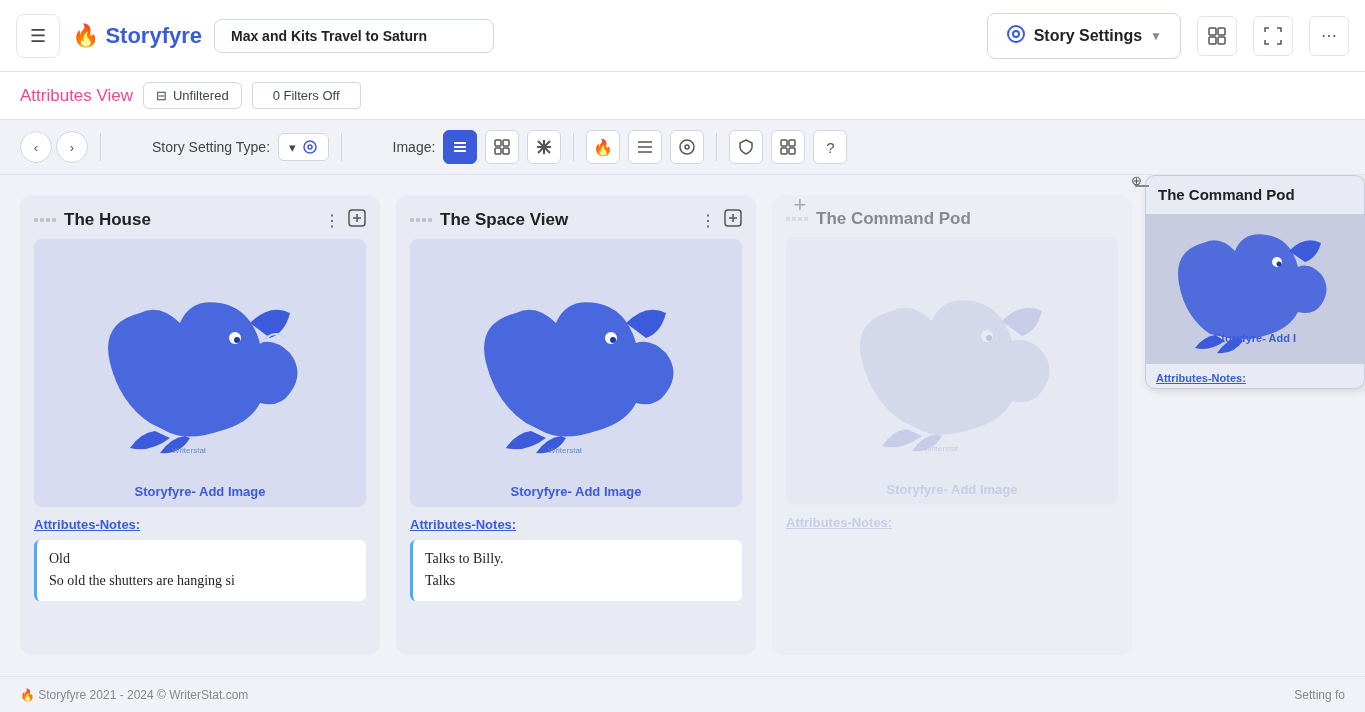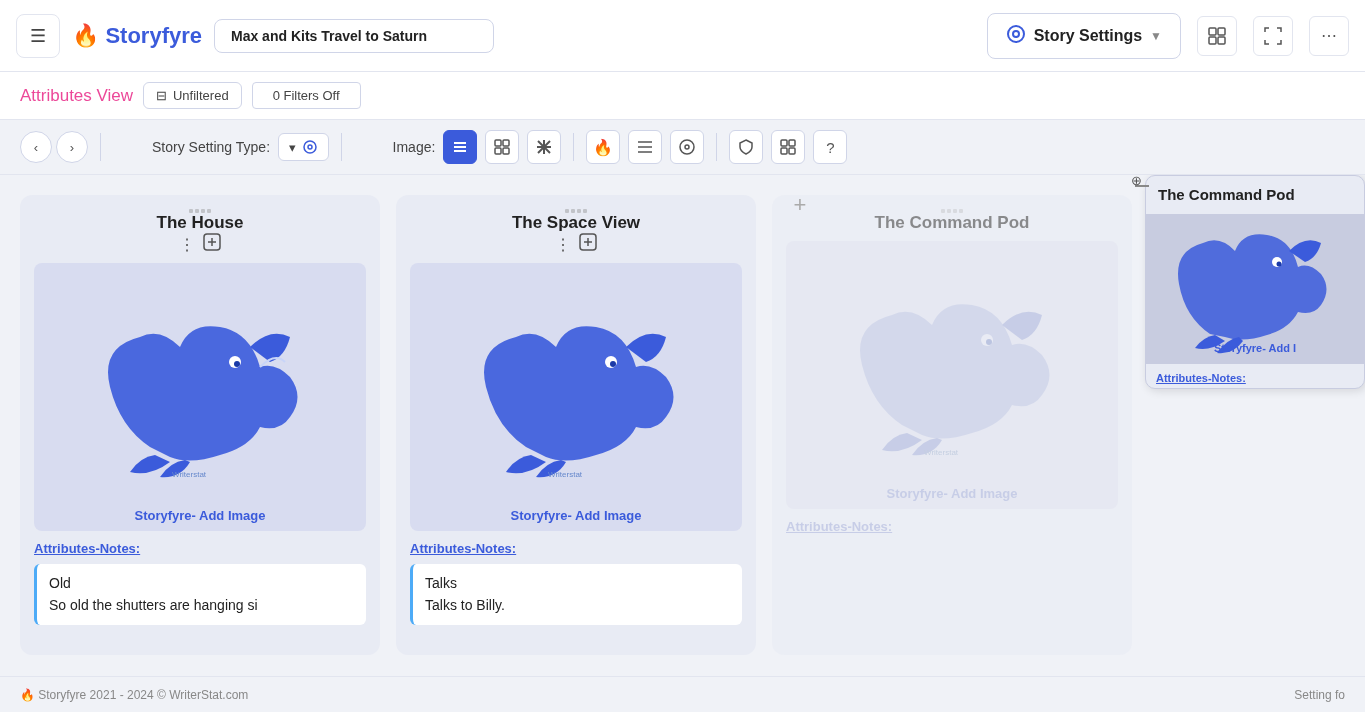--- a/index.html
+++ b/index.html
@@ -88,21 +88,20 @@
 
     
     .card {
       background: #e8ebf4; border-radius: 12px; width: 360px; min-height: 460px;
       margin-right: 16px; padding: 0; overflow: hidden; position: relative; flex-shrink: 0;
     }
     .card.dimmed { opacity: 0.5; }
     .card-header {
       display: flex; align-items: center; justify-content: space-between;
       padding: 14px 14px 8px 14px;
-      flex-direction: column;
     }
     .card-grid-icon { display: flex; gap: 2px; opacity: 0.4; }
     .card-grid-dot { width: 4px; height: 4px; background: #888; border-radius: 1px; }
     .card-title { font-size: 17px; font-weight: 600; color: #222; flex: 1; padding: 0 8px; }
     .card-actions { display: flex; align-items: center; gap: 8px; }
     .card-action-btn { background: none; border: none; cursor: pointer; font-size: 16px; color: #555; }
 
     .card-image-area {
       margin: 0 14px; background: #d8dcf0; border-radius: 8px; height: 268px;
       display: flex; align-items: center; justify-content: center; overflow: hidden; position: relative;
@@ -120,21 +119,21 @@
     .add-image-sf { color: #3b5bdb; }
     .add-image-rest { color: #3b5bdb; }
 
     .attributes-notes-label {
       font-size: 13px; color: #3b5bdb; text-decoration: underline; font-weight: 600;
       padding: 10px 14px 4px;
     }
 
     .notes-box {
       margin: 4px 14px 14px; background: #fff; border-radius: 6px; padding: 8px 12px;
-      border-left: 3px solid #4dabf7; font-size: 14px; color: #222; line-height: 1.6;
+      border-left: 3px solid #4dabf7; font-size: 14px; color: #222; line-height: 1.6; font-family: Liberation Serif, serif;
     }
 
     
     .footer {
       position: absolute; bottom: 0; left: 0; right: 0;
       background: #f0f2f7; padding: 8px 20px; display: flex; justify-content: space-between;
       font-size: 12px; color: #888; border-top: 1px solid #e2e5ef; height: 36px;
       align-items: center;
     }
 
@@ -346,22 +345,22 @@
         <path d="M100 155 Q90 172 70 170 Q80 155 95 153 Z" fill="#3b5bdb"></path>
         <text x="82" y="170" font-size="8" fill="#6688cc" font-family="sans-serif">Writerstat</text>
       </svg>
       <div class="add-image-label">
         <span class="add-image-sf">Storyfyre</span>
         <span class="add-image-rest">- Add Image</span>
       </div>
     </div>
     <div class="attributes-notes-label">Attributes-Notes:</div>
     <div class="notes-box">
+      <div>Talks to Billy.</div>
       <div>Talks</div>
-      <div>Talks to Billy.</div>
     </div>
   </div>
 
   <div class="card dimmed">
     <div class="card-header">
       <div class="card-grid-icon">
         <div class="card-grid-dot"></div>
           <div class="card-grid-dot"></div>
         <div class="card-grid-dot"></div>
           <div class="card-grid-dot"></div>
@@ -400,21 +399,21 @@
       </div>
       <div style="background:#c8cce0;height:150px;display:flex;align-items:center;justify-content:center;overflow:hidden;position:relative;">
         <svg viewBox="0 0 180 140" width="180" height="140" fill="none">
           <path d="M45 115 Q20 98 14 65 Q8 32 38 24 Q55 16 70 32 Q78 12 102 16 Q126 20 133 48 Q144 43 156 55 Q167 70 156 86 Q148 97 133 93 Q124 110 102 116 Q78 124 60 118 Z" fill="#3b5bdb" opacity="0.85"></path>
           <path d="M124 32 Q140 16 156 24 Q152 39 140 43 Z" fill="#3b5bdb"></path>
           <circle cx="112" cy="43" r="5" fill="white"></circle>
           <circle cx="114" cy="45" r="2.5" fill="#1a3aa8"></circle>
           <path d="M60 122 Q44 133 30 129 Q38 118 50 116 Z" fill="#3b5bdb"></path>
           <path d="M78 122 Q68 136 52 134 Q62 120 74 118 Z" fill="#3b5bdb"></path>
         </svg>
-        <div style="position:absolute;bottom:10px;left:50%;transform:translateX(-50%);font-size:11px;font-weight:700;color:#3b5bdb;white-space:nowrap;">
+        <div style="position:absolute;bottom:20px;left:50%;transform:translateX(-50%);font-size:11px;font-weight:700;color:#3b5bdb;white-space:nowrap;">
           <span>Storyfyre</span><span>- Add I</span>
         </div>
       </div>
       <div style="font-size:11px;color:#3b5bdb;text-decoration:underline;padding:8px 10px 4px;font-weight:600;">Attributes-Notes:</div>
     </div>
   </div>
 
 </div>
 
 <div class="footer">

